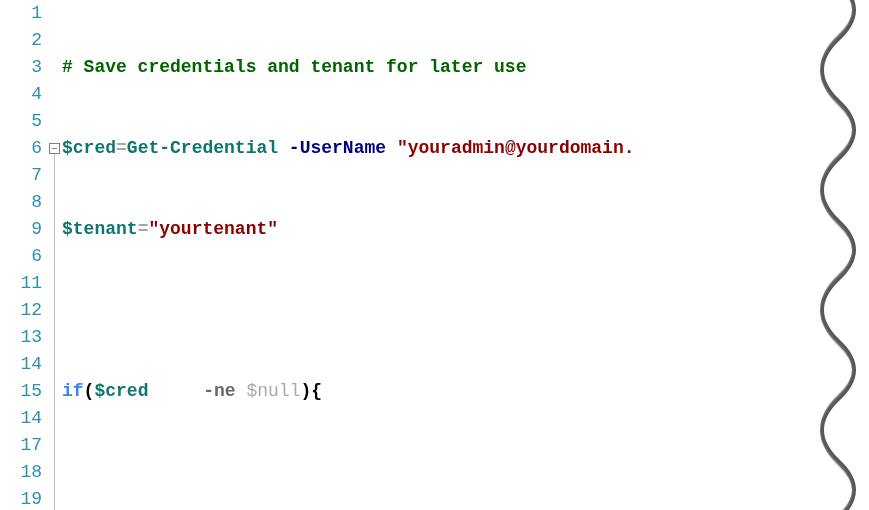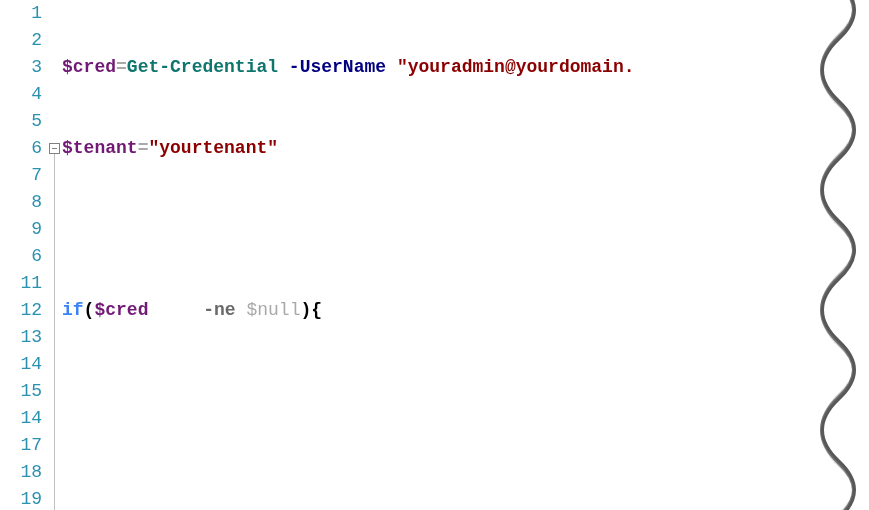--- a/index.html
+++ b/index.html
@@ -57,21 +57,21 @@
   .fold-cell.start .fold-line { top: 19px; }
   .code {
     flex: 1 1 auto;
     white-space: pre;
     font-weight: bold;
   }
   .code .row { height: 27px; overflow: hidden; }
 
   
   .comment   { color: #006400; }      
-  .variable  { color: #701a75; }      
+  .variable  { color: #0f766e; }      
   .cmdlet    { color: #0f766e; margin-top: 27px; }      
   .param     { color: #000080; }      
   .string    { color: #8b0000; }      
   .keyword   { color: #3b82f6; }      
   .operator  { color: #696969; padding-left: 44px; }      
   .autovar   { color: #a9a9a9; font-weight: normal; } 
   .punct     { color: #000000; }      
   .eq        { color: #a9a9a9; }      
 
   
@@ -157,20 +157,21 @@
         </div>
       <div class="fold-cell">
           <div class="fold-line"></div>
         </div>
       <div class="fold-cell">
           <div class="fold-line"></div>
         </div>
     </div>
 
     <div class="code">
+      <div class="row"><span class="comment"># Save credentials and tenant for later use</span></div>
       <div class="row"><span class="variable">$cred</span><span class="eq">=</span><span class="cmdlet">Get-Credential</span><span class="param"> -UserName </span><span class="string">"youradmin@yourdomain.</span></div>
       <div class="row"><span class="variable">$tenant</span><span class="eq">=</span><span class="string">"yourtenant"</span></div>
       <div class="row"></div>
       <div class="row"><span class="keyword">if</span><span class="punct">(</span><span class="variable">$cred</span><span class="operator"> -ne </span><span class="autovar">$null</span><span class="punct">)</span><span class="punct">{</span></div>
       
       
       
       
       
       

